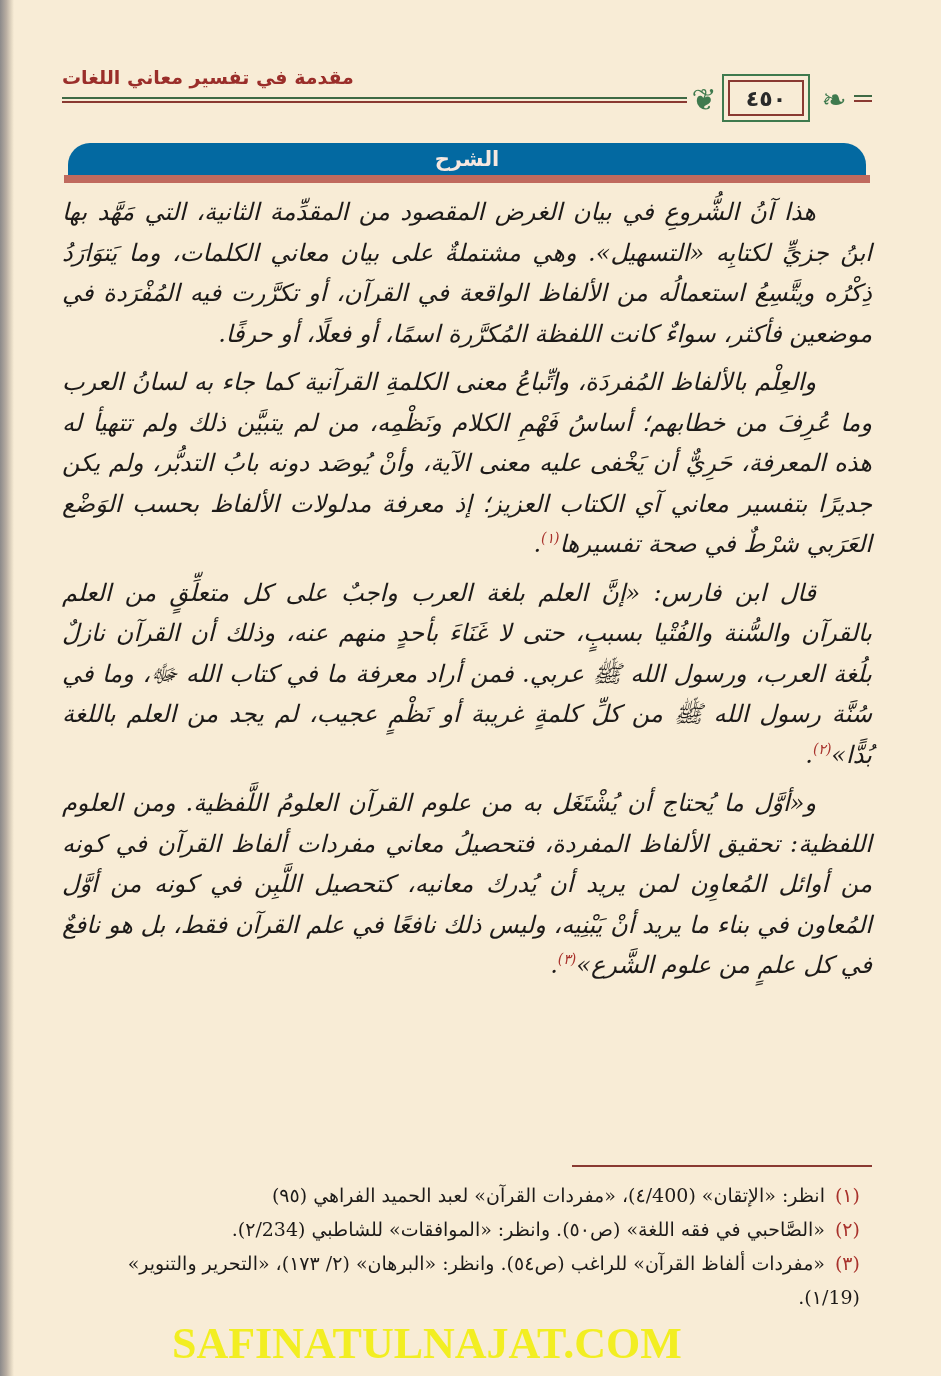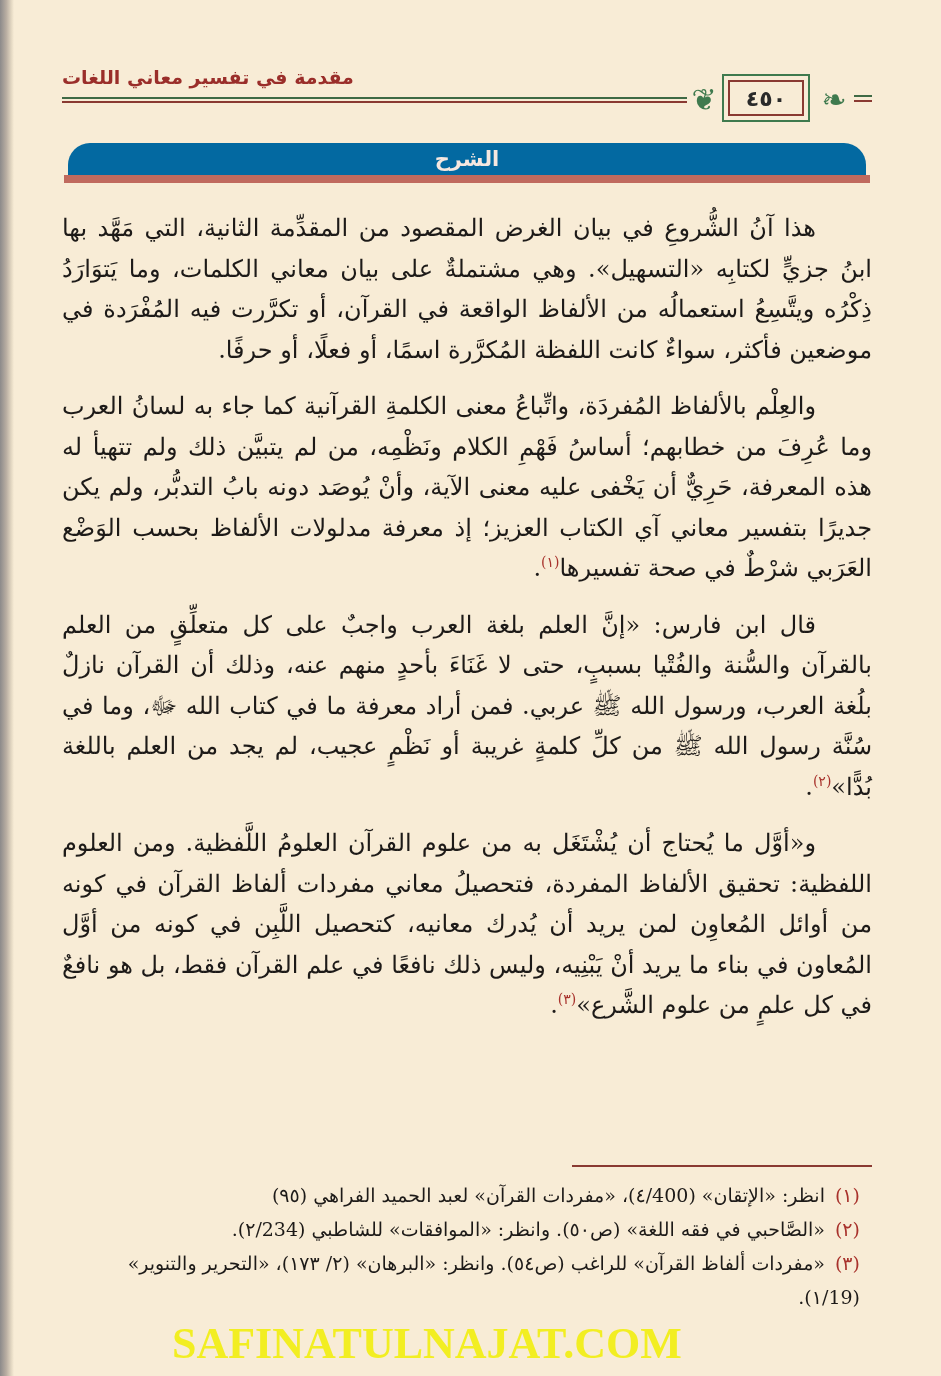--- a/index.html
+++ b/index.html
@@ -54,21 +54,21 @@
       position: absolute; left: 0; right: 0; top: 4px; text-align: center;
       color: #f6e8e0; font-family: "DejaVu Sans", sans-serif; font-weight: bold; font-size: 21px; z-index: 2;
     }
 
     
     .body-text {
       position: absolute; top: 192px; left: 0; right: 0;
       font-size: 24px; line-height: 40.5px; color: #1d1a18; text-align: justify;
       direction: rtl;
     }
-    .para { margin: 16px 0 8px 0; text-indent: 56px; }
+    .para { margin: 0 0 8px 0; text-indent: 56px; font-style: italic; }
     .fnref { color: #a8322c; font-size: 14px; vertical-align: super; line-height: 0; }
 
     
     .fn-rule { position: absolute; top: 1165px; right: 0; width: 300px; height: 2px; background: #8a3a32; }
     .footnotes {
       position: absolute; top: 1178px; left: 0; right: 0;
       font-size: 19px; line-height: 34px; color: #1d1a18; direction: rtl;
     }
     .fn { margin: 0; padding-right: 12px; }
     .fn-num { color: #a8322c; margin-left: 10px; }

